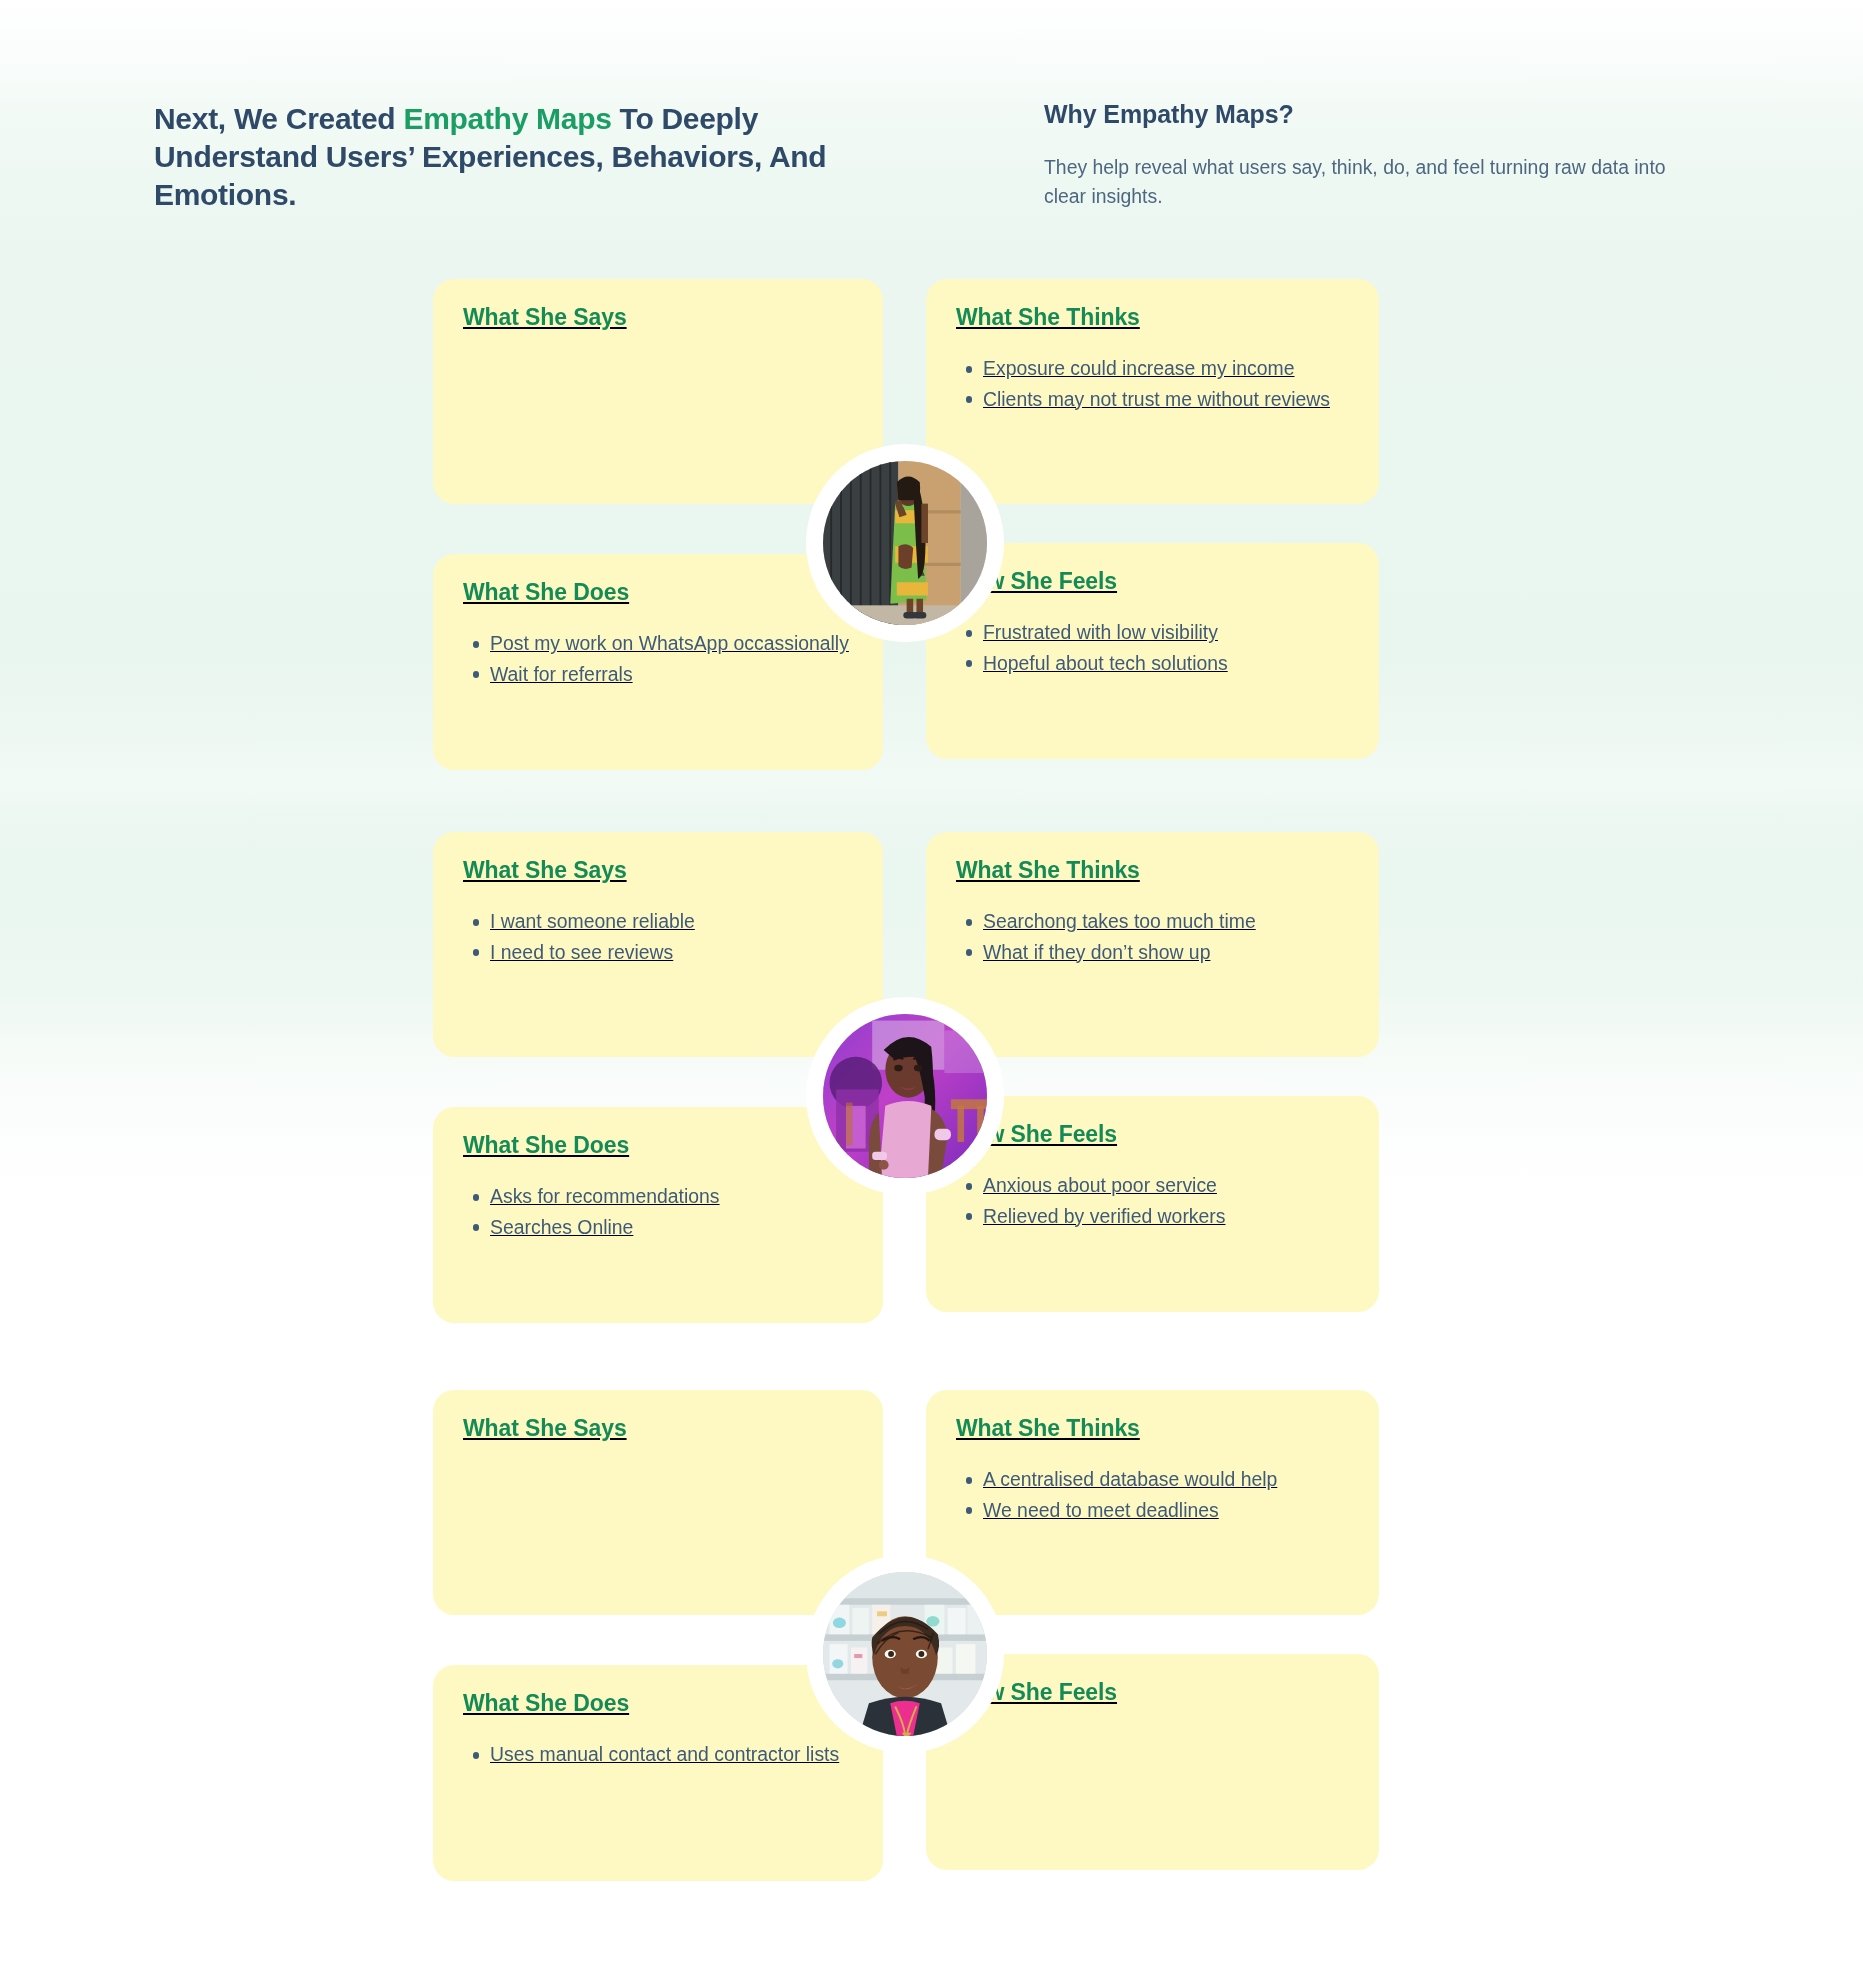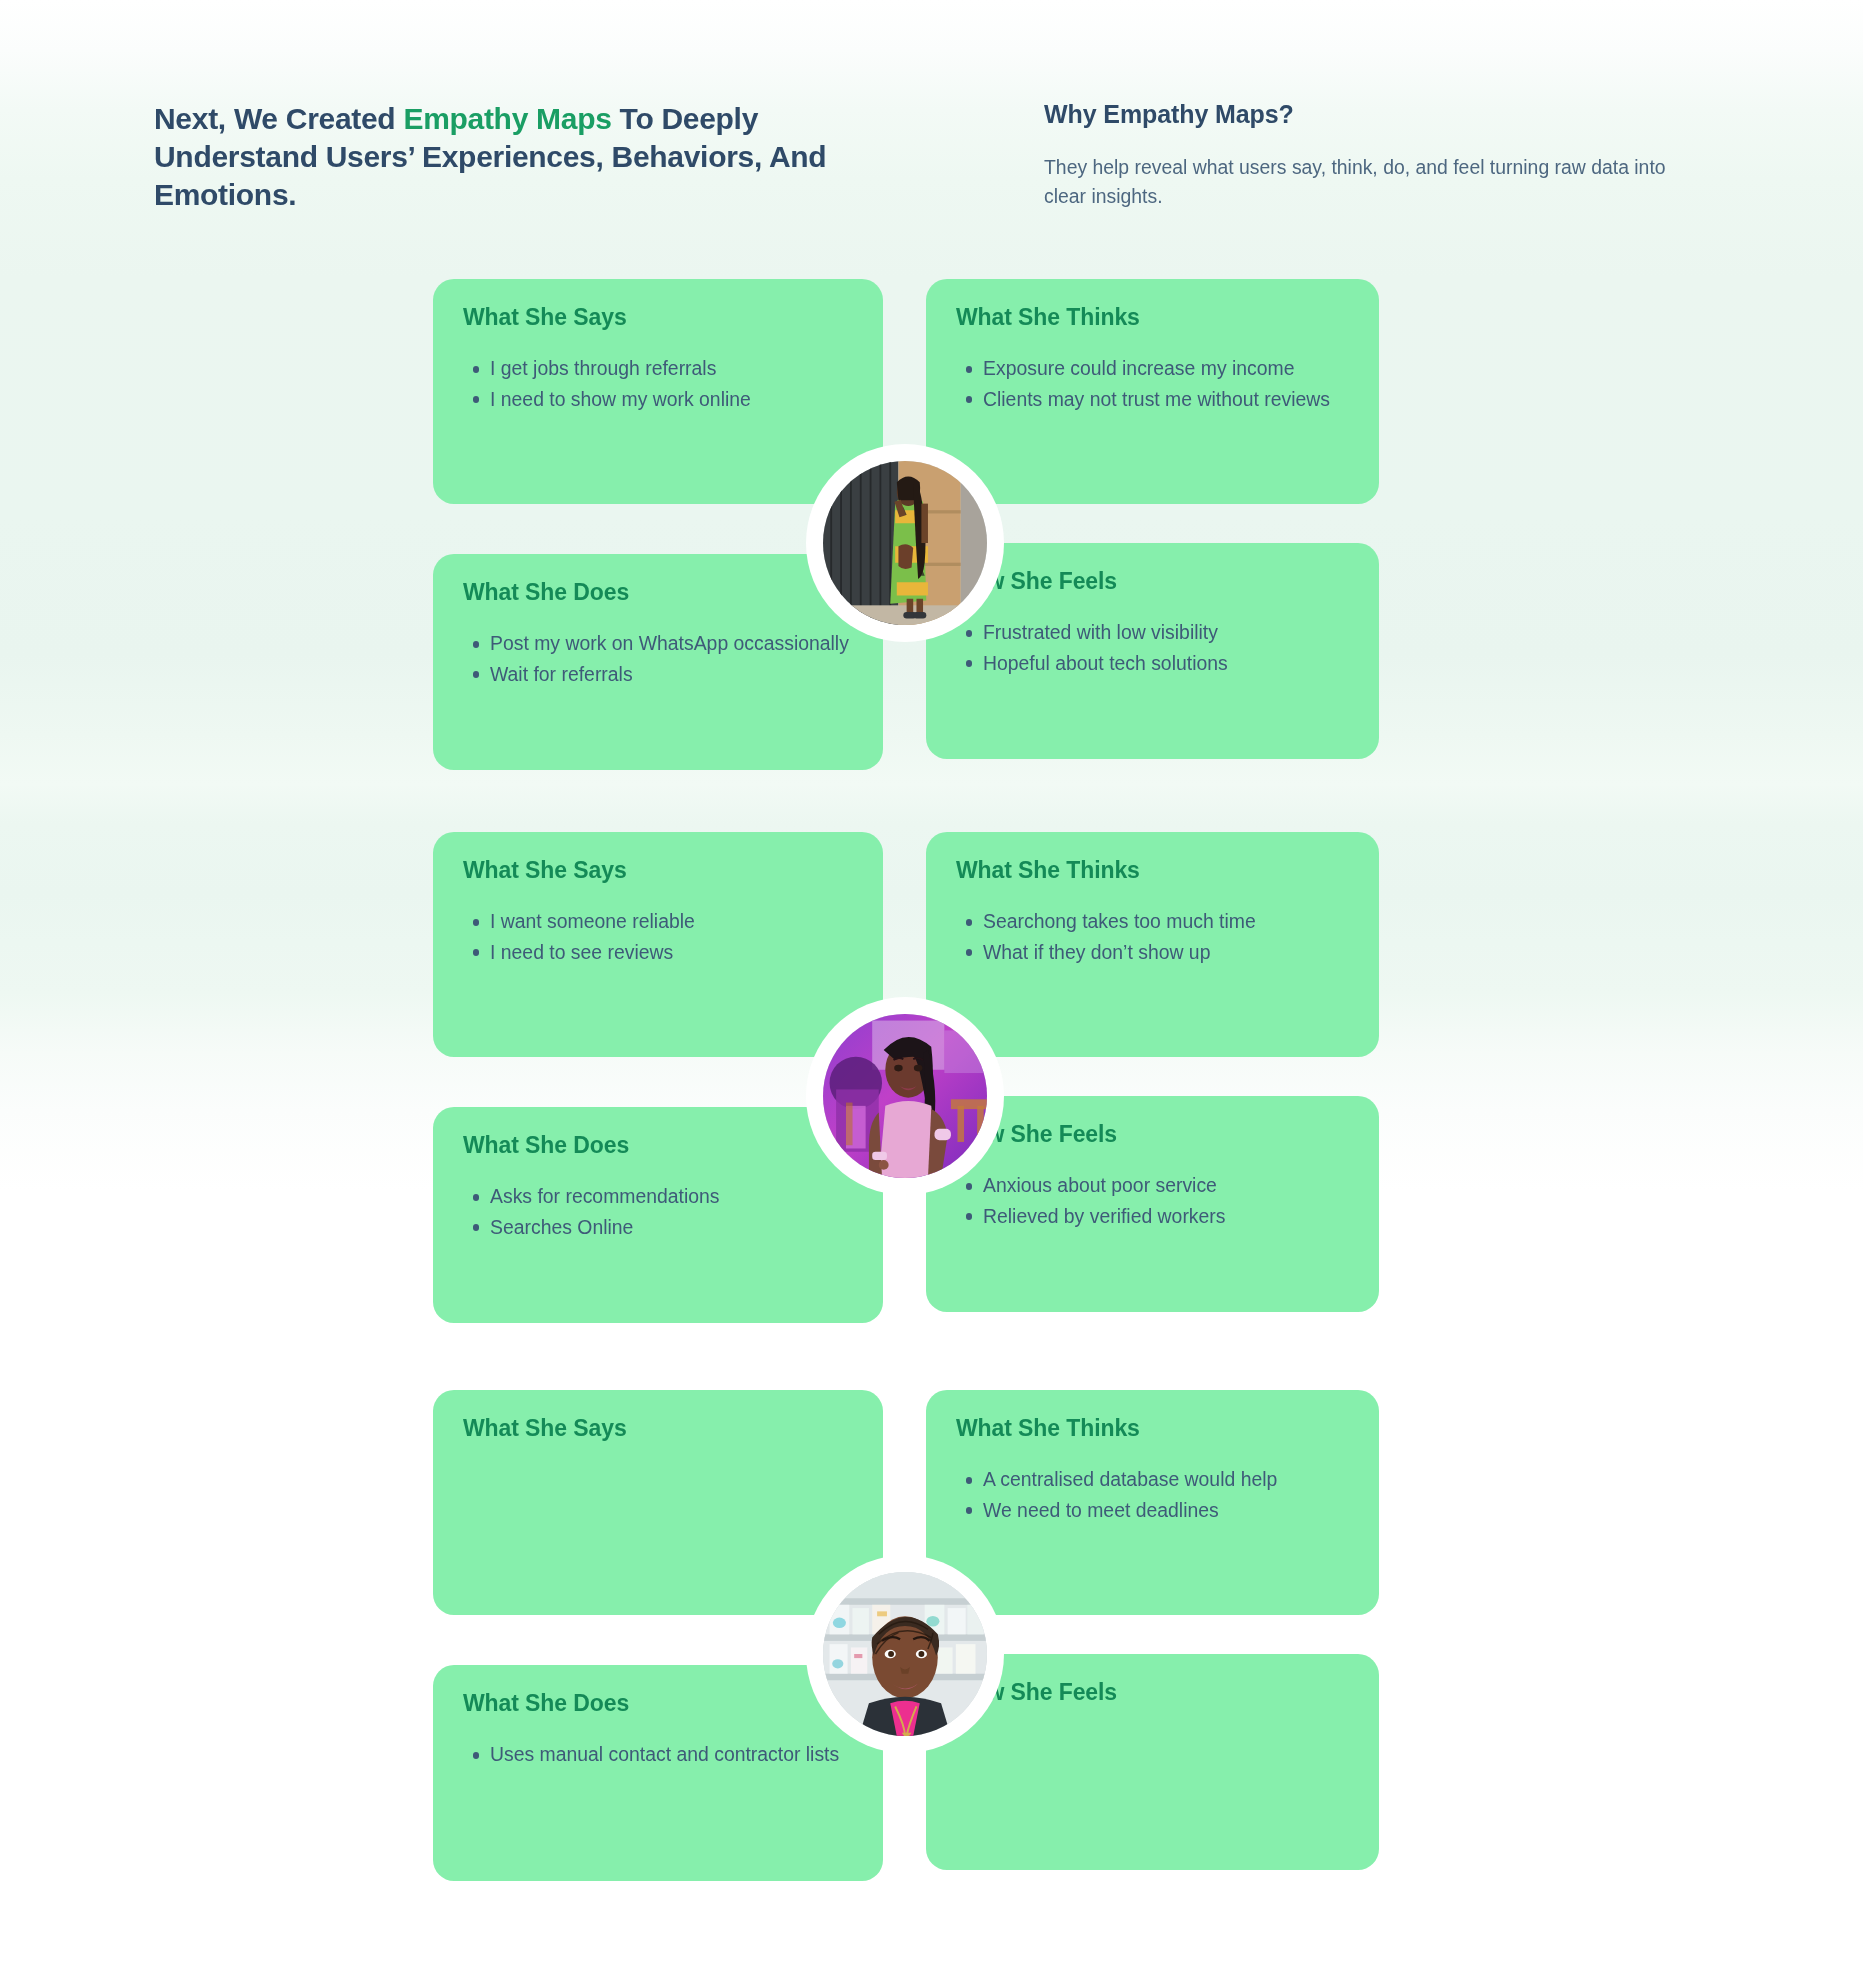--- a/index.html
+++ b/index.html
@@ -51,22 +51,23 @@
   }
 
   
   .map{ position:absolute; left:0; width:100%; }
   #map-0{ top:279px; }
   #map-1{ top:832px; }
   #map-2{ top:1390px; }
 
   .quad{
     position:absolute;
-    background:#86efac;
+    background:#fef9c3;
     border-radius:21px;
+    text-decoration:underline;
   }
   .quad.says  { left:433px; top:0;     width:450px; height:225px; }
   .quad.thinks{ left:926px; top:0;     width:453px; height:225px; }
   .quad.does  { left:433px; top:275px; width:450px; height:216px; }
   .quad.feels { left:926px; top:264px; width:453px; height:216px; }
 
   .quad-inner{ padding:25px 30px 0 30px; }
   .quad-title{
     font-size:23px; font-weight:700; color:#148a57; letter-spacing:-0.1px;
     line-height:1.15;
@@ -108,24 +109,20 @@
     <h1 class="headline"><span>Next, We Created </span><span class="hl-accent">Empathy Maps</span><span> To Deeply Understand Users’ Experiences, Behaviors, And Emotions.</span></h1>
 
     <h2 class="why-title">Why Empathy Maps?</h2>
     <p class="why-body">They help reveal what users say, think, do, and feel turning raw data into clear insights.</p>
   </div>
 
   <div class="map" id="map-0">
     <div class="quad says">
       <div class="quad-inner">
         <div class="quad-title">What She Says</div>
-        <ul class="quad-list">
-            <li>I get jobs through referrals</li>
-            <li>I need to show my work online</li>
-          </ul>
       </div>
     </div>
     <div class="quad thinks">
       <div class="quad-inner">
         <div class="quad-title">What She Thinks</div>
         <ul class="quad-list">
             <li>Exposure could increase my income</li>
             <li>Clients may not trust me without reviews</li>
           </ul>
       </div>

